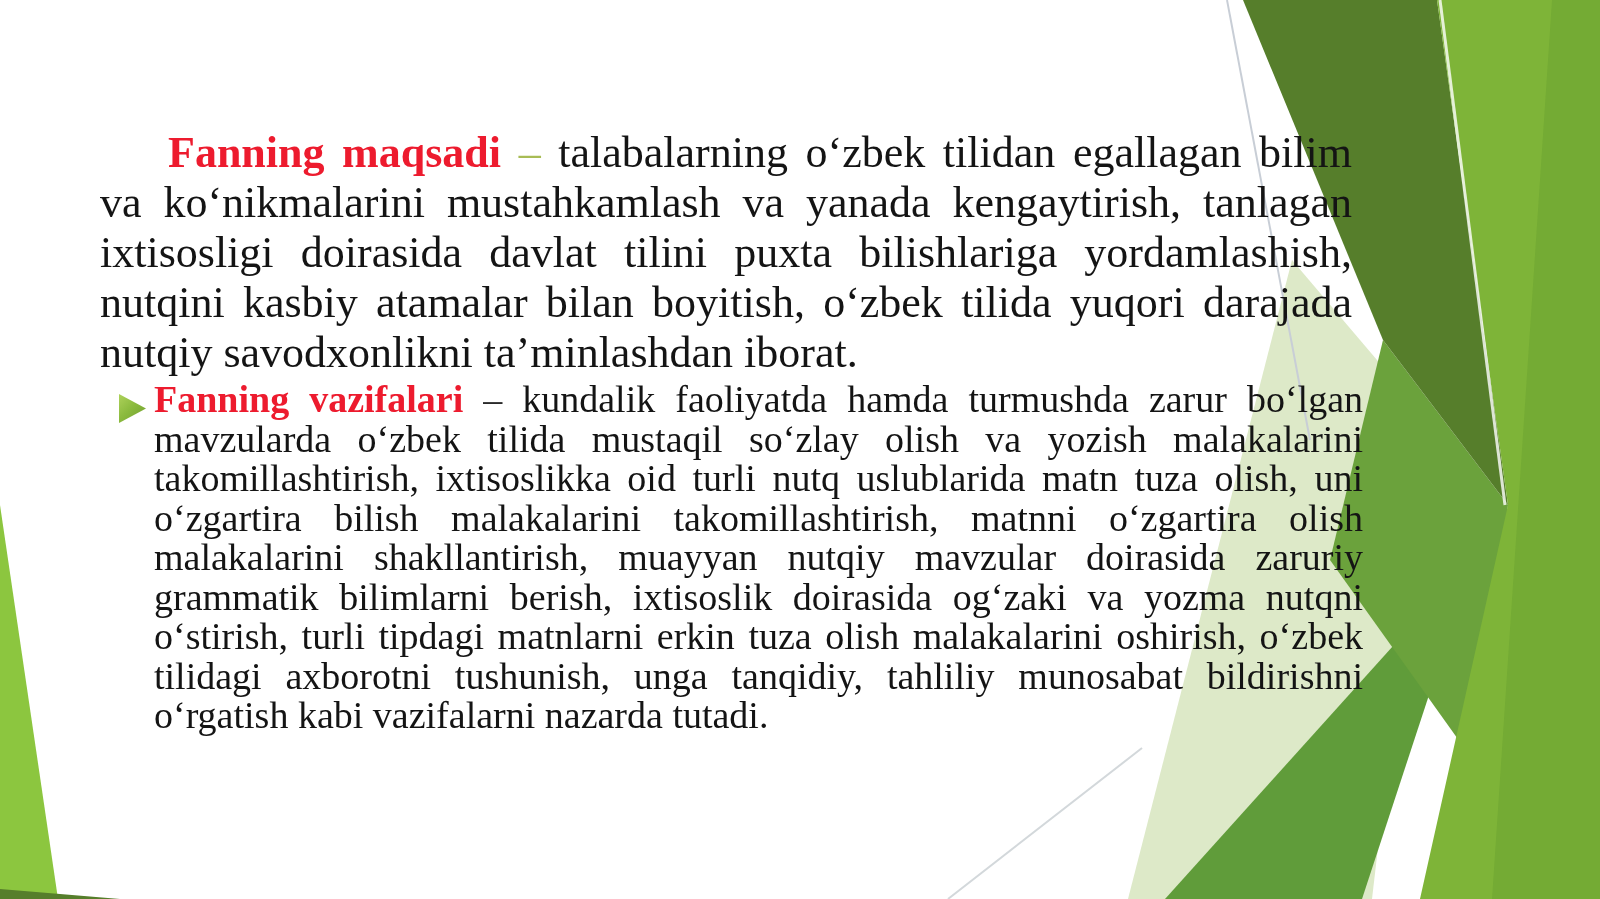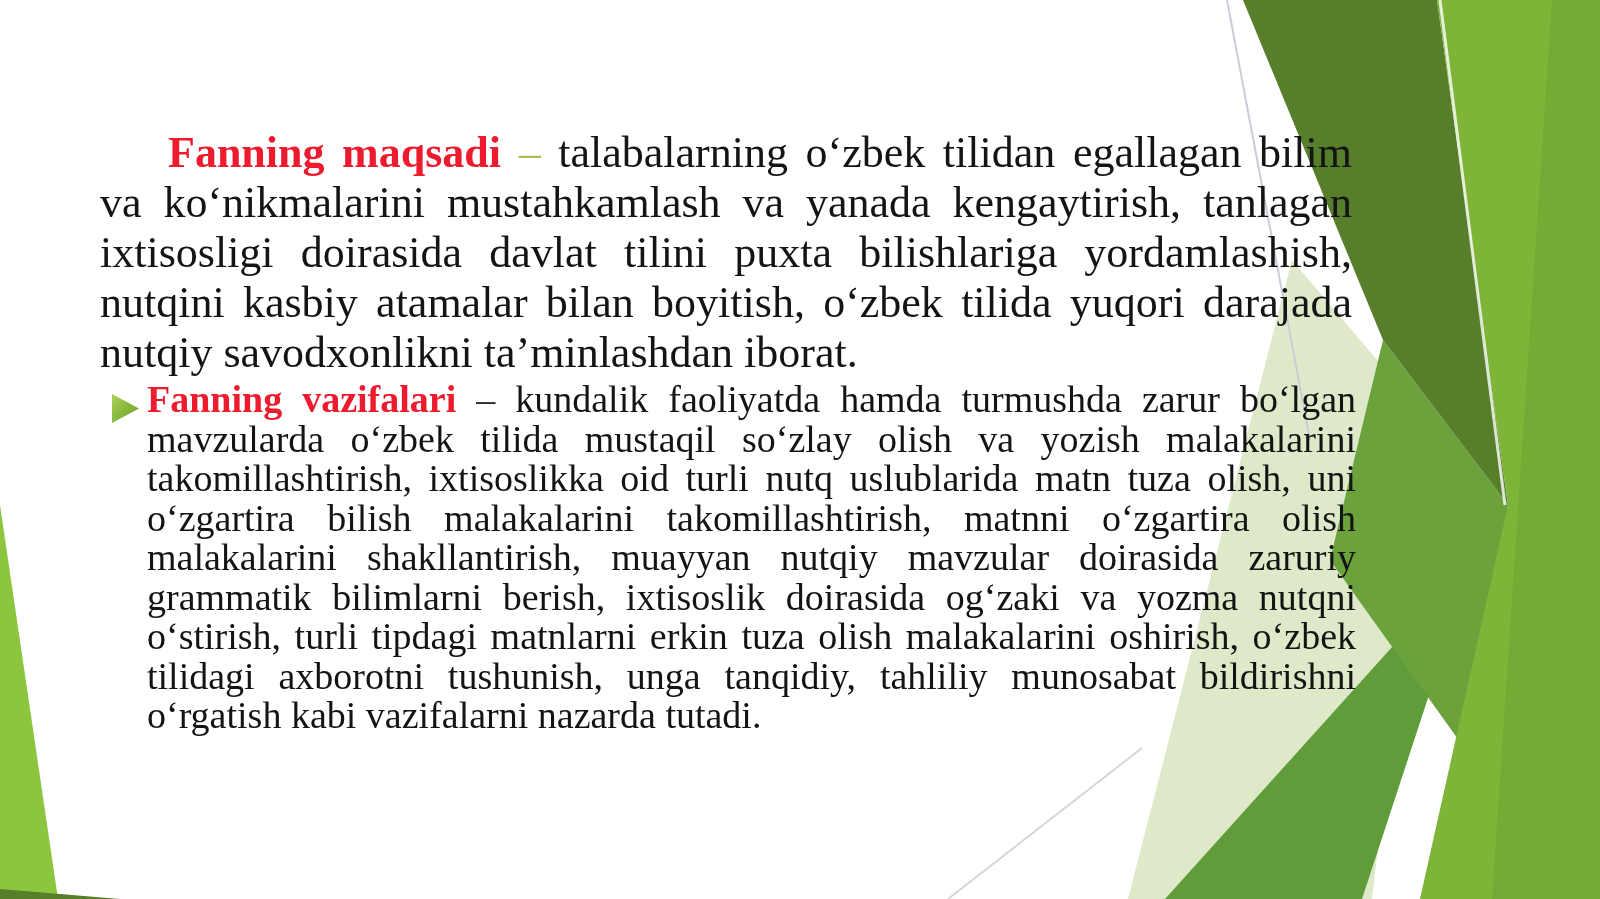--- a/index.html
+++ b/index.html
@@ -25,21 +25,21 @@
     top: 84px;
     width: 1252px;
     font-size: 44px;
     line-height: 50px;
     text-align: justify;
     text-indent: 68px;
     color: #141414;
   }
   .para2-wrap {
     position: absolute;
-    left: 104px;
+    left: 111px;
     top: 380px;
     width: 1252px;
   }
   .bullet-triangle {
     position: absolute;
     left: 8px;
     top: 14px;
     width: 27px;
     height: 29px;
     background: linear-gradient(135deg, #aed25b 0%, #8cbb3f 45%, #6f9e2e 100%);

